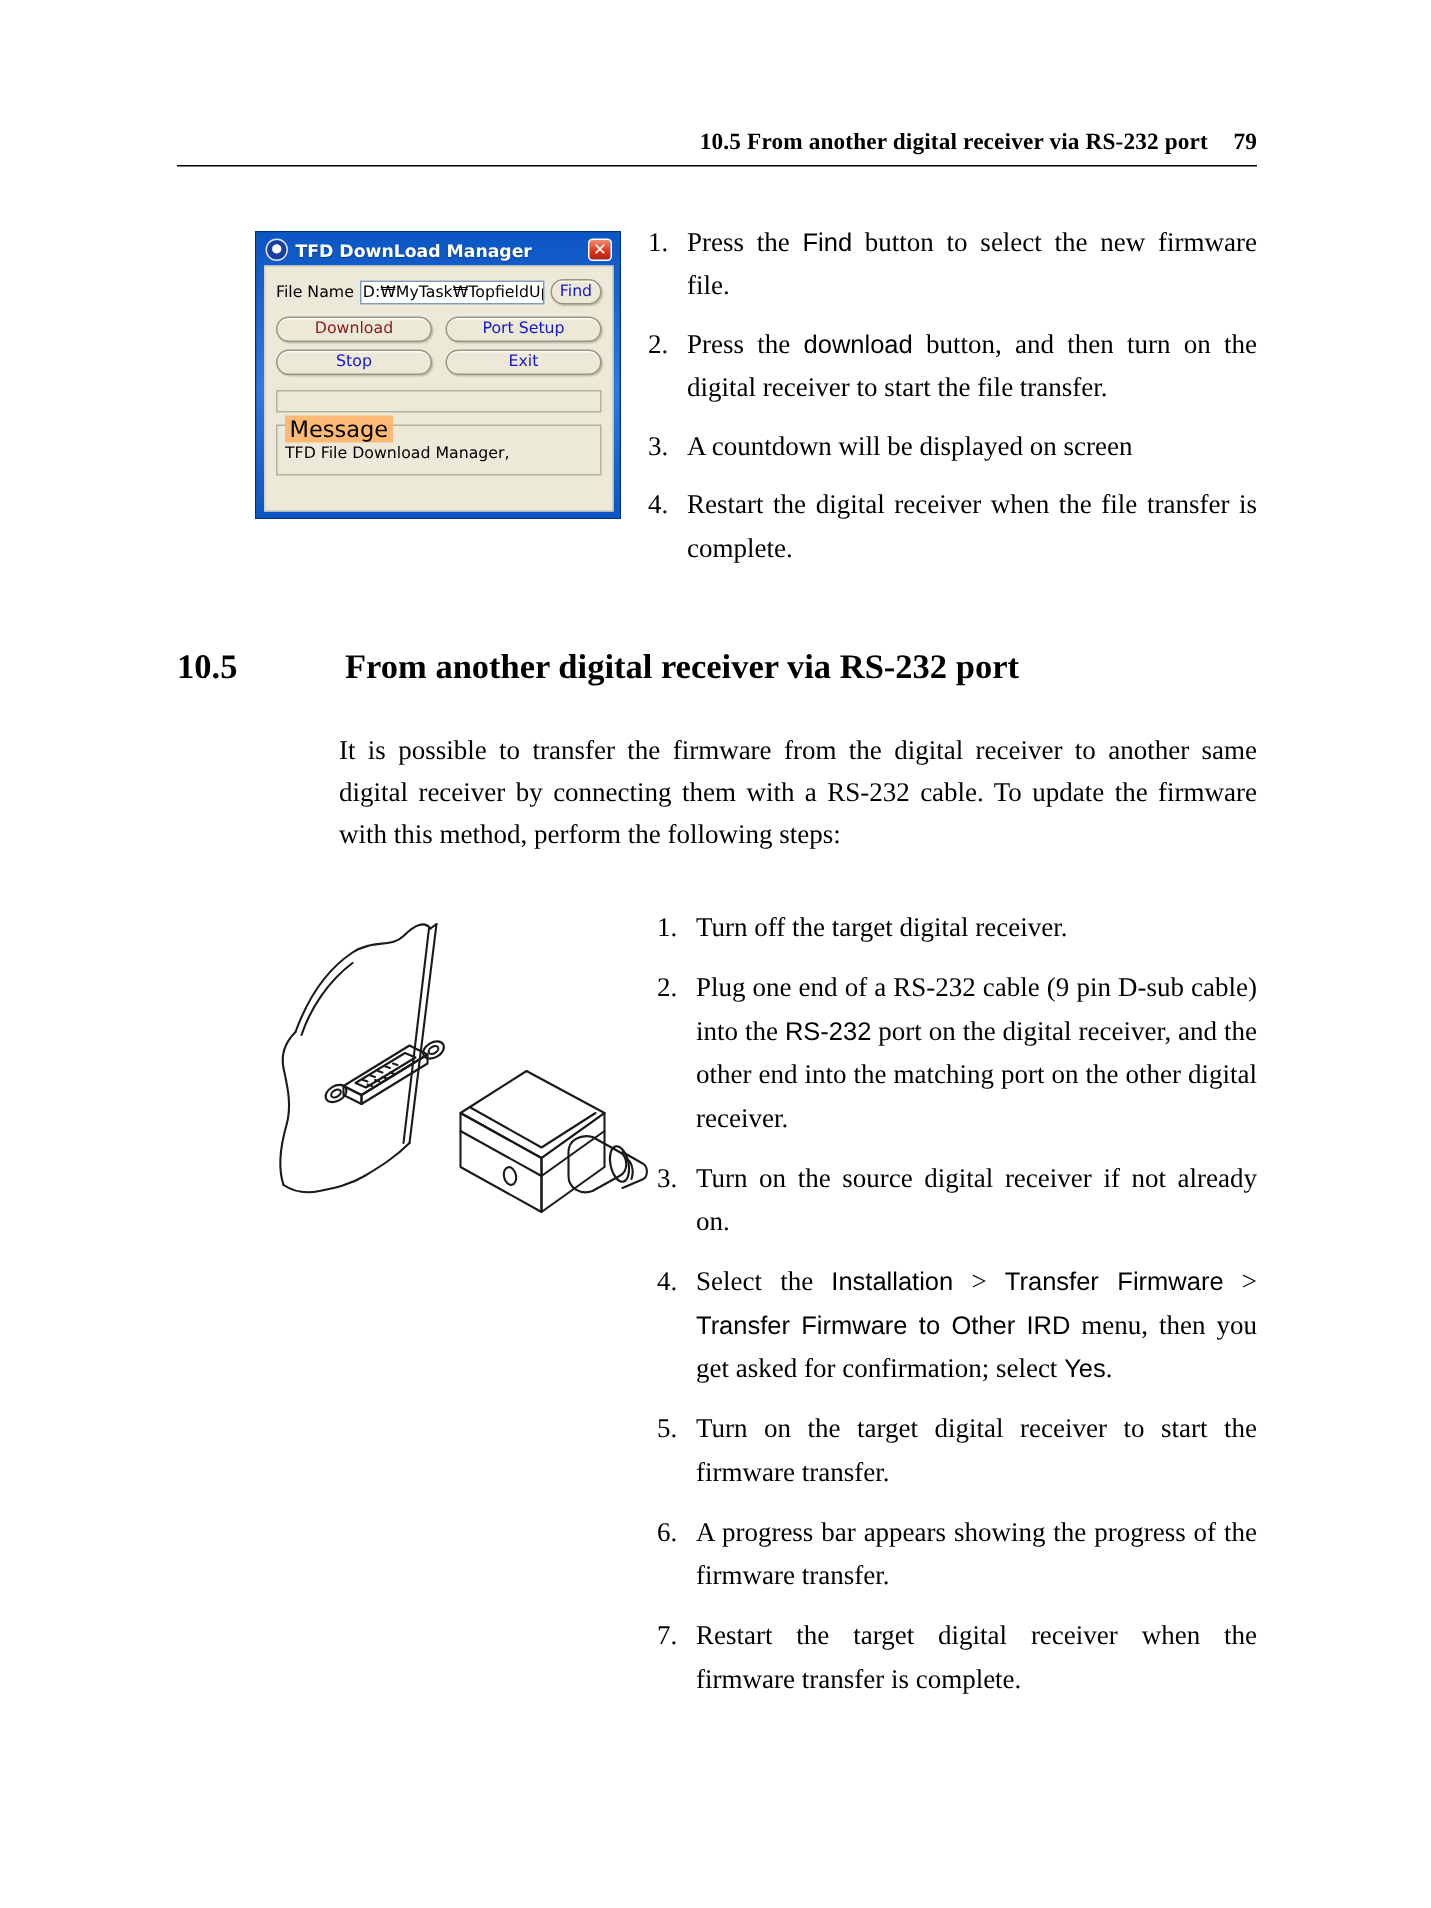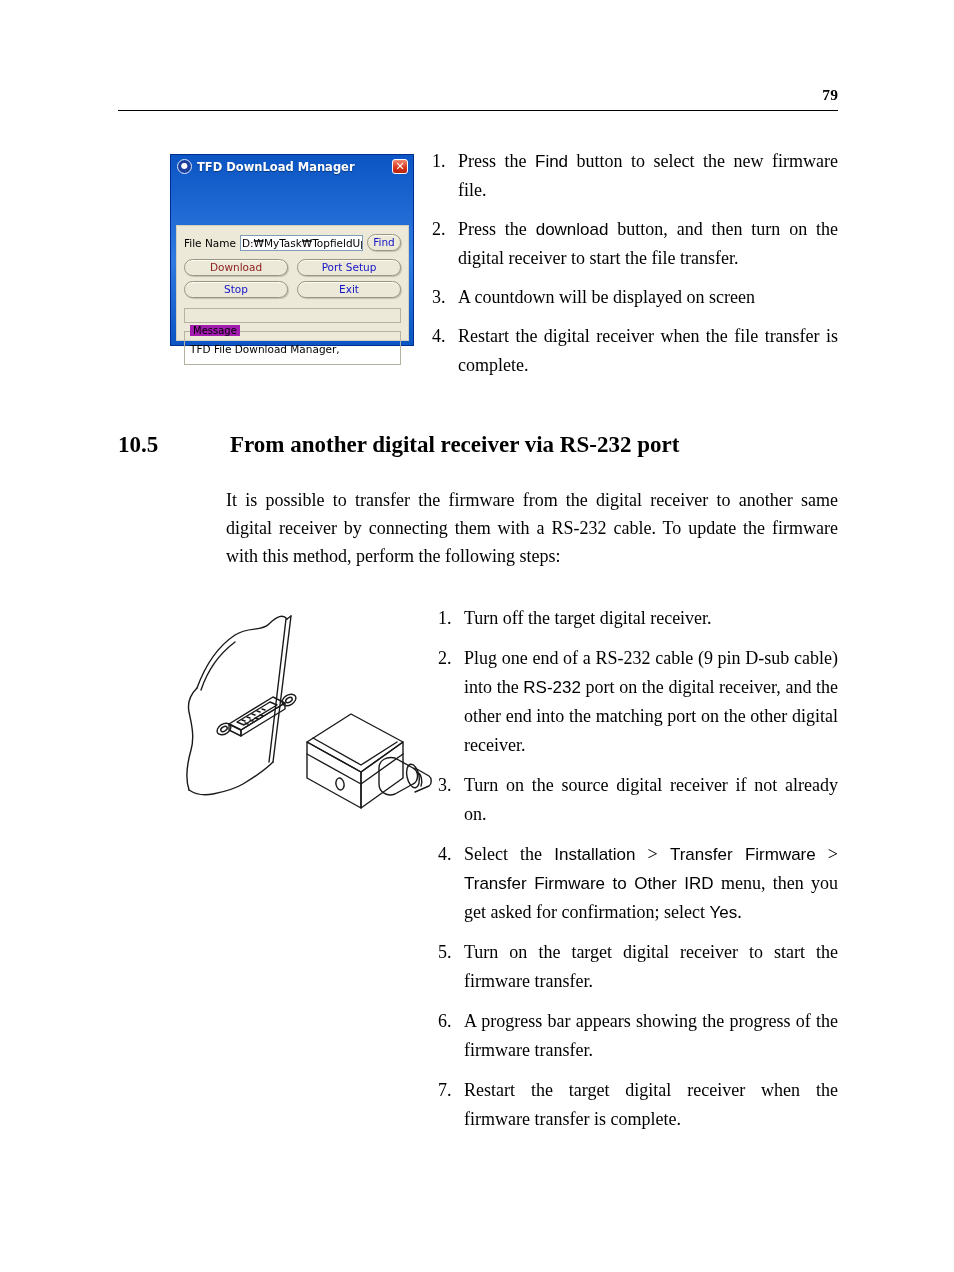--- a/index.html
+++ b/index.html
@@ -103,21 +103,20 @@
   .dlg-body {
     position: absolute;
     left: 5px;
     top: 22px;
     right: 4px;
     bottom: 4px;
     background: #ece9d8;
     border: 1px solid #d4d0c0;
     box-sizing: border-box;
     padding: 7px 7px 5px 7px;
-    margin-top: 48px;
   }
   .row-file {
     display: flex;
     align-items: center;
     gap: 4px;
     height: 19px;
   }
   .lbl-filename {
     font-size: 10.5px;
     color: #000;
@@ -175,23 +174,23 @@
     border: 1px solid #b6b2a2;
     box-sizing: border-box;
     position: relative;
     height: 34px;
     padding: 6px 5px 0 5px;
   }
   .group-legend {
     position: absolute;
     top: -7px;
     left: 5px;
-    background: #a21caf;
+    background: #fdba74;
     padding: 0 3px;
-    font-size: 10px;
+    font-size: 15px;
     color: #000;
   }
   .group-text {
     font-size: 10.5px;
     color: #000;
     white-space: nowrap;
   }
 
   
   ol.steps {
@@ -274,20 +273,21 @@
     width: 400px;
   }
   .list-bottom ol.steps > li { margin-bottom: 11px; }
   .list-bottom .num { width: 28px; }
 </style>
 </head>
 <body>
 
 <div class="page-header">
   <div class="hdr-line">
+    <span class="hdr-title">10.5 From another digital receiver via RS-232 port</span>
     <span class="hdr-pageno">79</span>
   </div>
   <div class="rule"></div>
 </div>
 
 <div class="dialog">
   <div class="dlg-frame">
     <div class="dlg-titlebar">
       <span class="dlg-ico">●</span>
       <span class="dlg-title">TFD DownLoad Manager</span>

